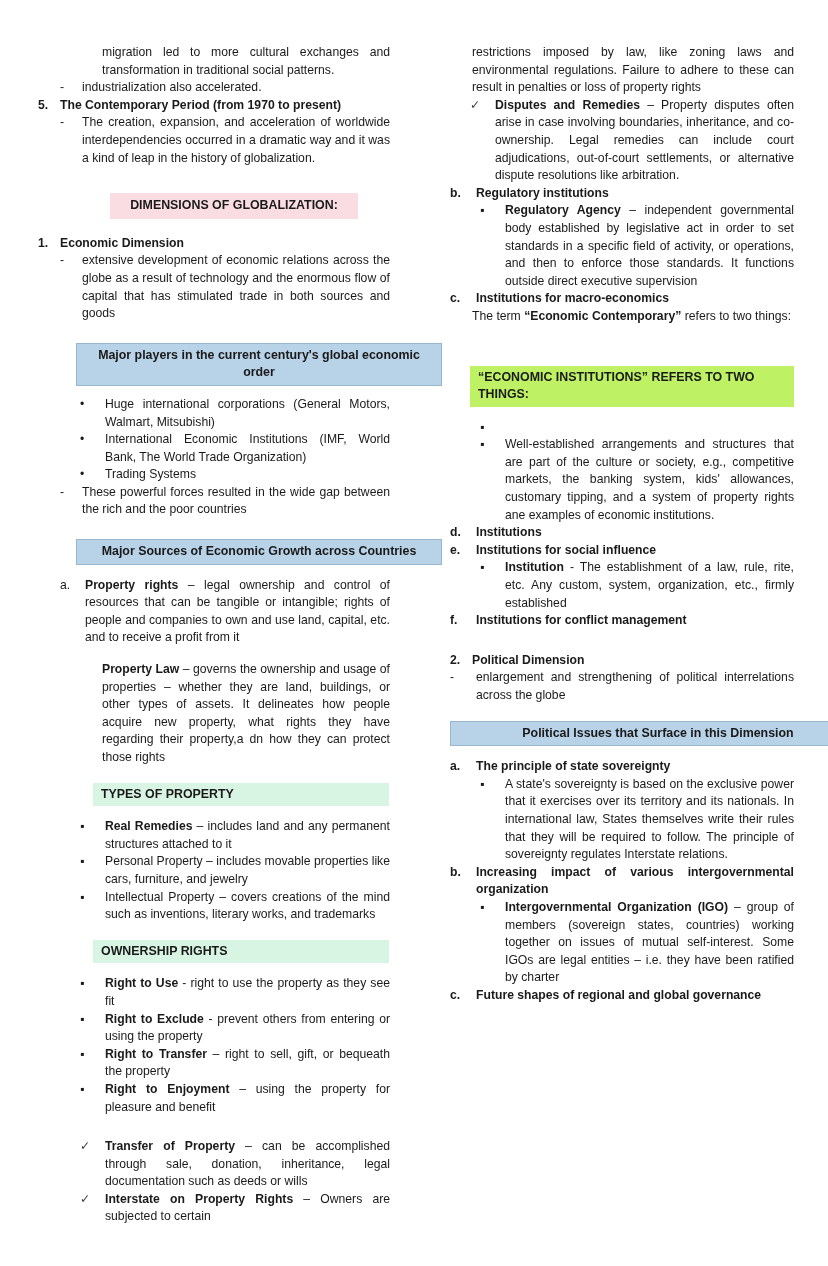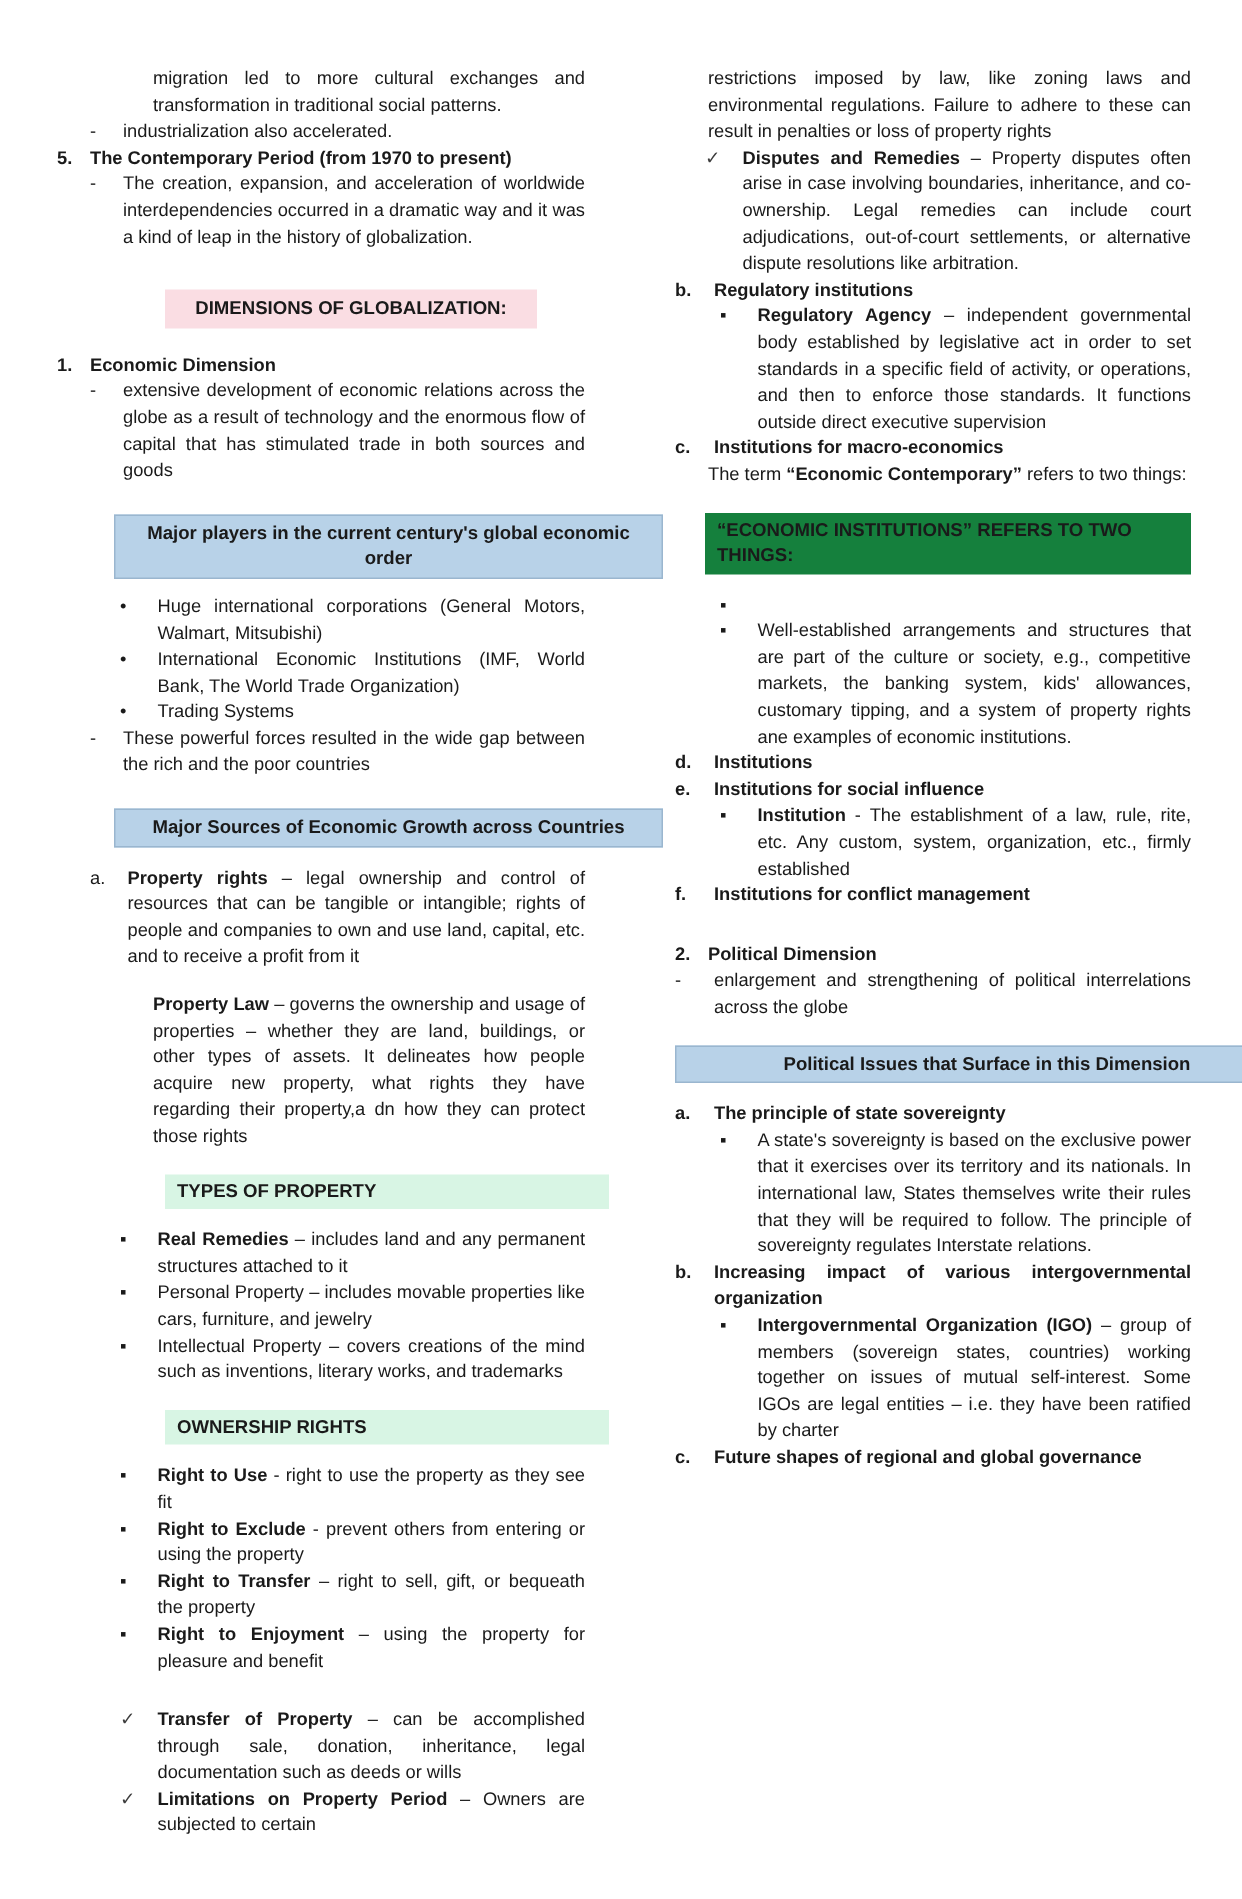--- a/index.html
+++ b/index.html
@@ -103,29 +103,30 @@
     border: 1px solid #9ab6cf;
     text-align: center;
     padding: 3px 6px;
     margin-left: 8px;
     width: 416px;
   }
   .band-green {
     background: #d8f5e4;
     text-align: left;
     padding: 3px 6px 3px 8px;
-    margin-left: 72px;
+    margin-left: 55px;
     width: 296px;
   }
   .band-green-r {
-    background: #15803d;
+    background: #bef264;
     text-align: left;
     padding: 3px 6px 3px 8px;
     margin-left: 28px;
     width: 324px;
+    margin-top: 24px;
   }
   .sp10 { height: 10px; }
   .sp12 { height: 12px; }
   .sp14 { height: 14px; }
   .sp16 { height: 16px; }
   .sp20 { height: 20px; }
   .sp22 { height: 22px; }
   .sp26 { height: 26px; }
 
   .indent-body { margin-left: 64px; }
@@ -254,21 +255,21 @@
       </div>
 
       <div class="sp22"></div>
 
       <div class="row lvl-chk">
         <span class="marker bullet-chk">✓</span>
         <span class="body"><b>Transfer of Property</b><span> – can be accomplished through sale, donation, inheritance, legal documentation such as deeds or wills</span></span>
       </div>
       <div class="row lvl-chk">
         <span class="marker bullet-chk">✓</span>
-        <span class="body"><b>Limitations on Property Period</b><span> – Owners are subjected to certain</span></span>
+        <span class="body"><b>Interstate on Property Rights</b><span> – Owners are subjected to certain</span></span>
       </div>
 
     </div>
 
     <div class="col">
 
       <div class="para indent-body-r">restrictions imposed by law, like zoning laws and environmental regulations. Failure to adhere to these can result in penalties or loss of property rights</div>
 
       <div class="row lvl-chk-r">
         <span class="marker bullet-chk">✓</span>

